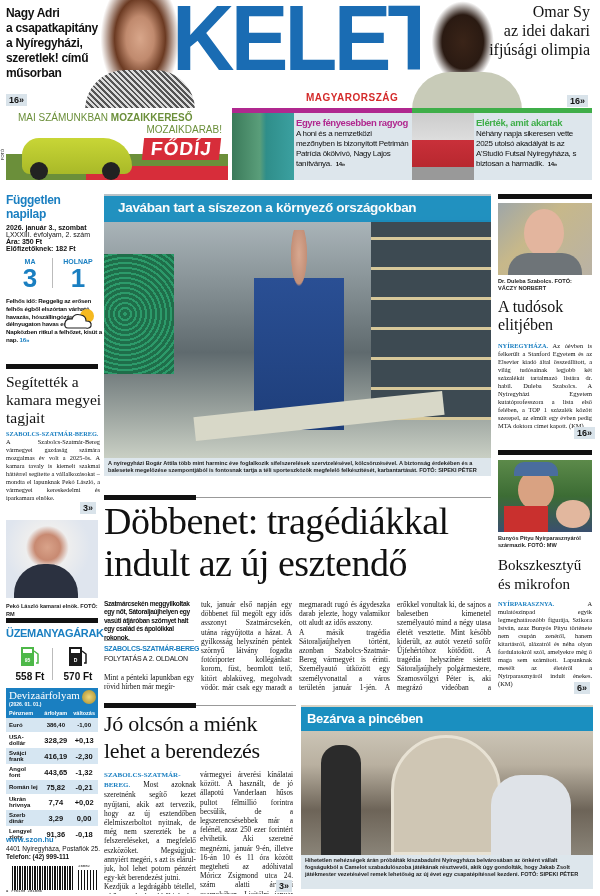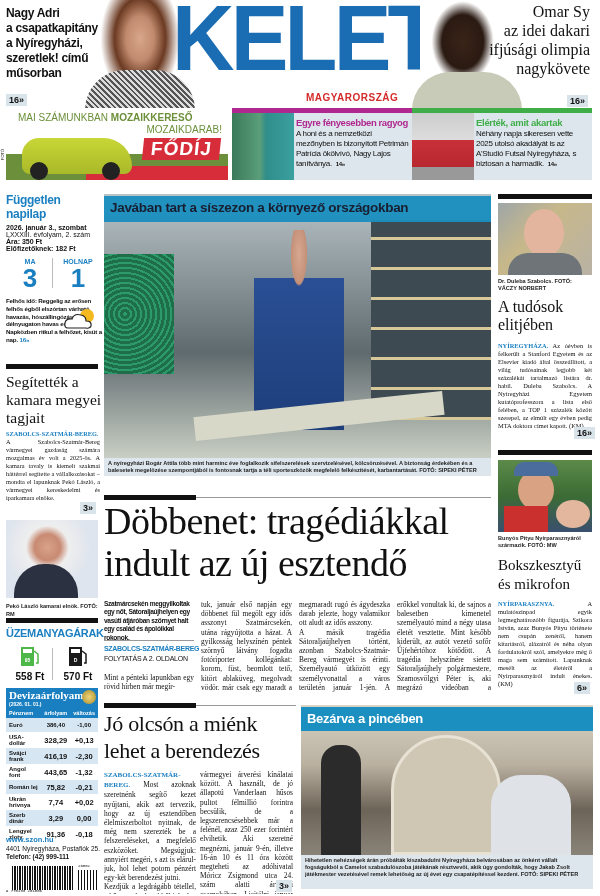--- a/index.html
+++ b/index.html
@@ -36,21 +36,20 @@
 
 <div class="abs" style="left:172px;top:-10px;width:260px;font-family:'Liberation Sans',sans-serif;font-weight:bold;font-size:92px;letter-spacing:-4px;color:#1a6cb3;transform:scaleX(0.94);transform-origin:left;line-height:96px">KELET</div>
 <div class="abs" style="left:306px;top:92px;font-weight:bold;font-size:10px;color:#d42b2b;letter-spacing:0.5px">MAGYARORSZÁG</div>
 
 <div class="photo" style="left:420px;top:0;width:95px;height:110px;background:radial-gradient(ellipse at 45% 38%,#3a2418 0,#2a1a12 28%,#fff 42%),linear-gradient(#fff,#fff)"></div>
 <div class="photo" style="left:412px;top:72px;width:110px;height:38px;background:#c8cbb8;border-radius:40px 40px 0 0"></div>
 <div class="abs serif" style="right:10px;top:2px;width:140px;text-align:right;font-size:16px;line-height:19px">
   <div>Omar Sy</div>
   <div>az idei dakari</div>
   <div>ifjúsági olimpia</div>
-  <div>nagykövete</div>
 </div>
 <span class="abs pgref" style="right:12px;top:95px">16»</span>
 
 <div class="abs" style="left:6px;top:108px;width:222px;height:72px;background:#fff;overflow:hidden">
   <div style="position:absolute;left:0;top:46px;width:222px;height:26px;background:#6b8f3a"></div>
   <div style="position:absolute;left:80px;top:58px;width:142px;height:14px;background:#d72d3a"></div>
   <div style="position:absolute;left:16px;top:30px;width:110px;height:36px;background:linear-gradient(#c8d636,#a9b928);border-radius:18px 30px 8px 8px"></div>
   <div style="position:absolute;left:24px;top:54px;width:18px;height:18px;border-radius:50%;background:#222"></div>
   <div style="position:absolute;left:96px;top:54px;width:18px;height:18px;border-radius:50%;background:#222"></div>
   <div style="position:absolute;left:12px;top:4px;font-size:10px;color:#6b8f3a;white-space:nowrap"><span>MAI SZÁMUNKBAN </span><b>MOZAIKKERESŐ</b></div>
@@ -121,21 +120,21 @@
       <rect x="1" y="2" width="13" height="19" fill="#1a1a1a"></rect>
       <rect x="3" y="4" width="9" height="4" fill="#fff"></rect>
       <path d="M14 6 L18 9 L18 18 L16 18" stroke="#1a1a1a" stroke-width="1.5" fill="none"></path>
       <text x="7.5" y="17" font-size="5" fill="#fff" text-anchor="middle" font-family="Liberation Sans" font-weight="bold">D</text>
     </svg>
   <div style="font-weight:bold;font-size:10px">570 Ft</div>
 </div>
 
 <div class="abs" style="left:6px;top:688px;width:92px">
   <div style="background:#1a7fc1;color:#fff;padding:2px 3px;position:relative;height:20px">
-    <div class="serif" style="font-weight:bold;font-size:11px;line-height:11px">Devizaárfolyam</div>
+    <div class="serif" style="font-weight:normal;font-size:11px;line-height:11px">Devizaárfolyam</div>
     <div style="font-size:5px;font-weight:bold">(2026. 01. 01.)</div>
     <div style="position:absolute;right:2px;top:2px;width:14px;height:14px;border-radius:50%;background:radial-gradient(circle,#f0d67a,#a48a2a)"></div>
   </div>
   <table class="fx">
     <tbody>
         <tr style="background:#1a7fc1;color:#fff;font-size:5.5px">
       <td style="background:#1a7fc1;height:10px;font-size:5.5px">Pénznem</td>
       <td class="n" style="background:#1a7fc1;height:10px;font-size:5.5px">árfolyam</td>
       <td class="n" style="background:#1a7fc1;height:10px;font-size:5.5px">változás</td>
     </tr>
@@ -192,21 +191,21 @@
 <div class="abs" style="left:78px;top:870px;width:20px;height:20px;background:repeating-linear-gradient(90deg,#111 0 1px,#fff 1px 3px)"></div>
 <div class="abs" style="left:6px;top:889px;font-size:4px;font-family:'Liberation Mono',monospace">9 770133 201006</div>
 <div class="abs" style="left:78px;top:864px;font-size:4px;font-family:'Liberation Mono',monospace">26002</div>
 
 <div class="photo" style="left:104px;top:194px;width:387px;height:264px;background:linear-gradient(180deg,#b9c3c8 0,#8d989c 30%,#5f6a6e 60%,#c9cfc4 100%)">
   <div style="position:absolute;right:0;top:26px;width:120px;height:200px;background:repeating-linear-gradient(0deg,#d7c89a 0 3px,#3d4a52 3px 30px)"></div>
   <div style="position:absolute;left:0;top:60px;width:70px;height:120px;background:repeating-radial-gradient(circle at 30% 50%,#2c9a6a 0 2px,#1f6e4a 2px 5px)"></div>
   <div style="position:absolute;left:150px;top:36px;width:90px;height:200px;background:radial-gradient(ellipse at 50% 12%,#d8a890 0,#c49078 12%,transparent 13%),linear-gradient(180deg,transparent 0,transparent 24%,#2a4f94 24%,#1e3e7a 100%)"></div>
   <div style="position:absolute;left:90px;top:210px;width:250px;height:24px;background:#d8d8c8;transform:rotate(-6deg)"></div>
 </div>
-<div class="abs" style="left:104px;top:196px;width:387px;height:26px;background:#1a8fc0;color:#0f172a;font-weight:bold;font-size:13.5px;padding:4px 6px;letter-spacing:-0.3px;opacity:0.95">Javában tart a síszezon a környező országokban</div>
+<div class="abs" style="left:104px;top:196px;width:387px;height:26px;background:#1a8fc0;color:#ffffff;font-weight:bold;font-size:13.5px;padding:4px 14px;letter-spacing:-0.3px;opacity:0.95">Javában tart a síszezon a környező országokban</div>
 <div class="abs caption" style="left:104px;top:458px;width:387px;background:#dde6ec;padding:2px 4px;font-size:5.6px;line-height:7px">A nyíregyházi Bogár Attila több mint harminc éve foglalkozik sífelszerelések szervizelésével, kölcsönzésével. A biztonság érdekében és a balesetek megelőzése szempontjából is fontosnak tartja a téli sporteszközök megfelelő felkészítését, karbantartását. FOTÓ: SIPEKI PÉTER</div>
 
 <div class="bar-thick" style="left:104px;top:495px;width:92px"></div>
 <div class="bar-thin" style="left:196px;top:497px;width:295px"></div>
 <div class="abs serif" style="left:104px;top:500px;width:390px;font-size:38px;line-height:42px;letter-spacing:-0.5px">
   <div>Döbbenet: tragédiákkal</div>
   <div>indult az új esztendő</div>
 </div>
 <div class="abs" style="left:104px;top:600px;width:90px;font-size:6.6px;line-height:8.4px;font-weight:bold;letter-spacing:-0.3px">Szatmárcsekén meggyilkoltak egy nőt, Sátoraljaújhelyen egy vasúti átjáróban szörnyet halt egy család és ápolóikkal rokonok.</div>
 <div class="bar-thin" style="left:104px;top:640px;width:90px"></div>

